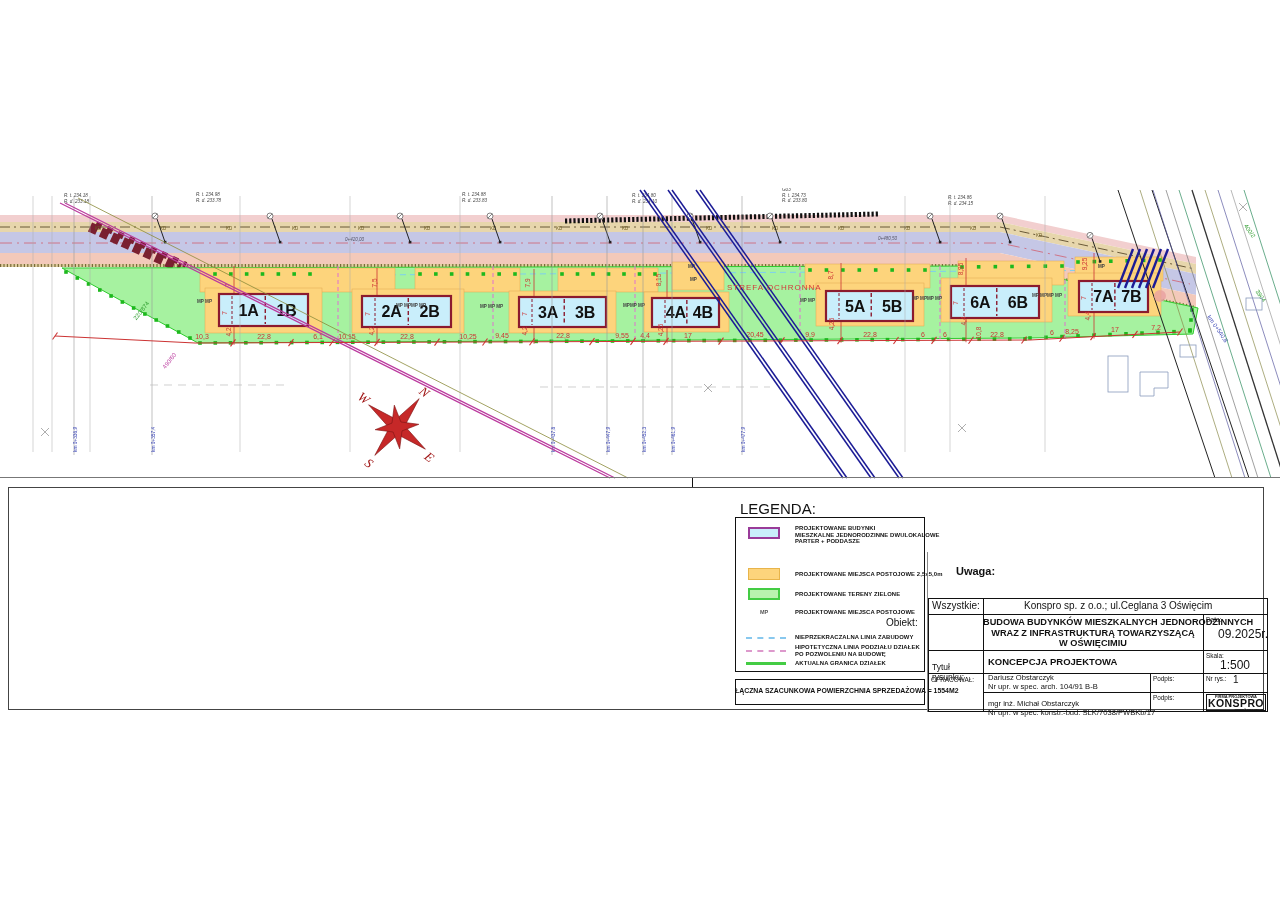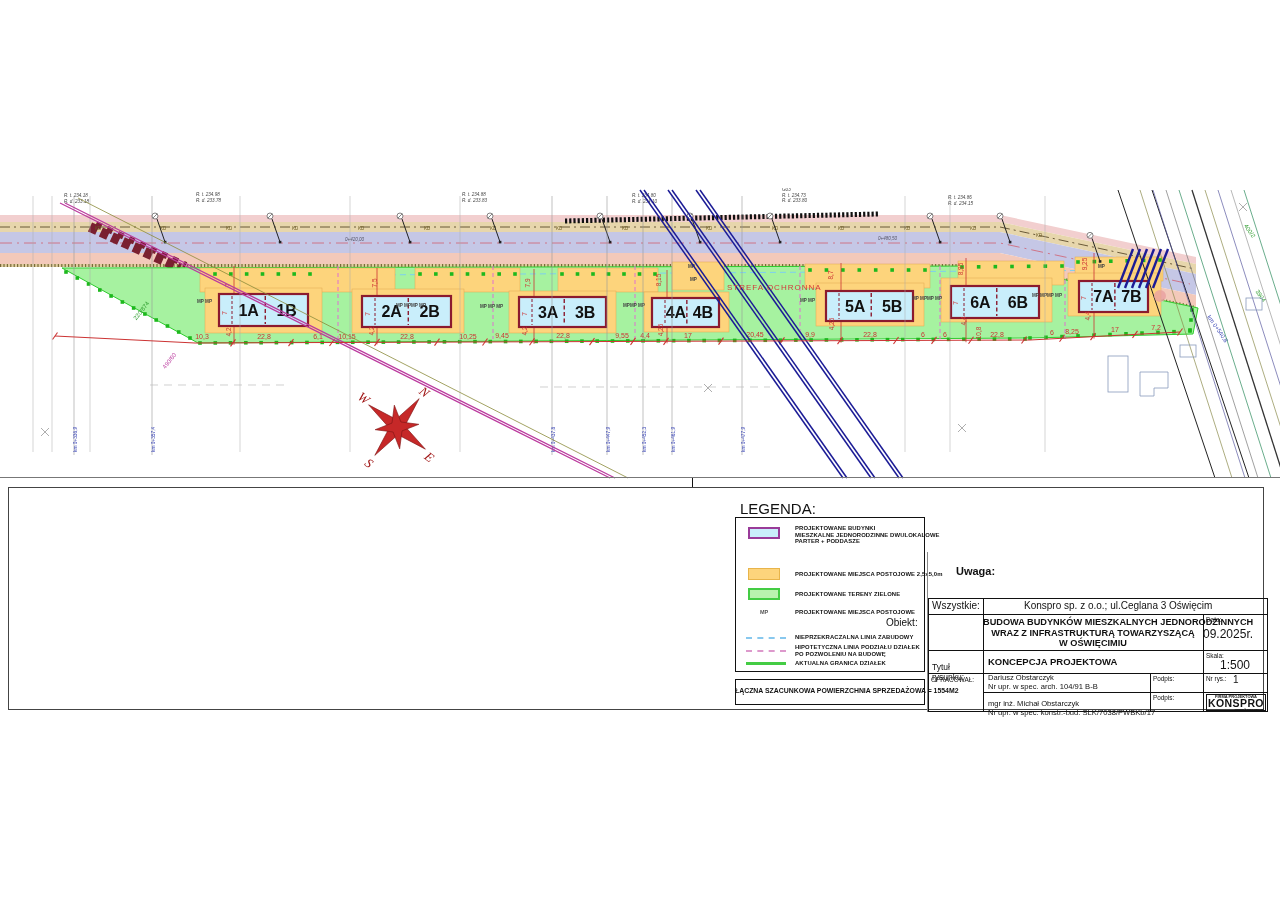--- a/index.html
+++ b/index.html
@@ -521,21 +521,21 @@
   <div class="t tb-lab" style="left:932px;top:600px;">Wszystkie:</div>
   <div class="t tb-lab" style="left:988px;top:600px;padding-left:36px;">Konspro sp. z o.o.; ul.Ceglana 3 Oświęcim</div>
 
   <div class="t tb-lab" style="left:886px;top:617px;">Obiekt:</div>
   <div class="t" style="left:983px;top:617px;width:220px;text-align:center;font-size:9.2px;font-weight:bold;line-height:10.6px;">
     <div>BUDOWA BUDYNKÓW MIESZKALNYCH JEDNORODZINNYCH</div>
       <div>WRAZ Z INFRASTRUKTURĄ TOWARZYSZĄCĄ</div>
       <div>W OŚWIĘCIMIU</div>
   </div>
   <div class="t tb-small" style="left:1206px;top:616px;">Data:</div>
-  <div class="t" style="left:1203px;top:627px;width:65px;text-align:left;font-size:12px;">09.2025r.</div>
+  <div class="t" style="left:1203px;top:627px;width:65px;text-align:right;font-size:12px;">09.2025r.</div>
 
   <div class="t" style="left:932px;top:651px;font-size:8.5px;line-height:9.5px;margin-top:12px;">
     <div>Tytuł</div>
       <div>rysunku:</div>
   </div>
   <div class="t" style="left:988px;top:656px;font-size:9.5px;font-weight:bold;">KONCEPCJA PROJEKTOWA</div>
   <div class="t tb-small" style="left:1206px;top:652px;">Skala:</div>
   <div class="t" style="left:1220px;top:658px;font-size:12px;">1:500</div>
 
   <div class="t tb-small" style="left:931px;top:676px;">OPRACOWAŁ:</div>

